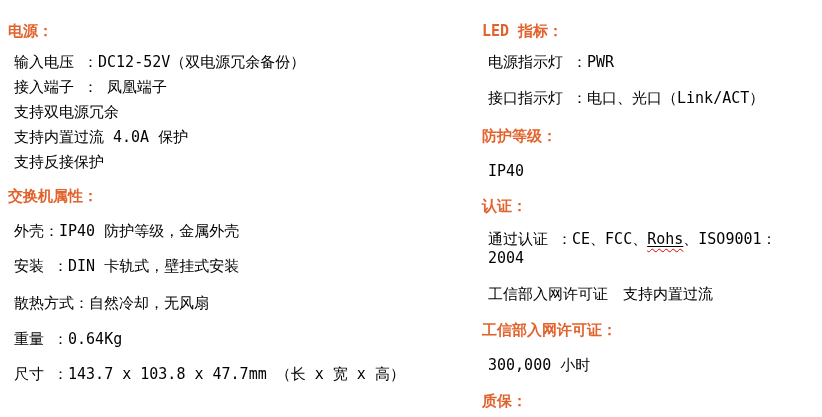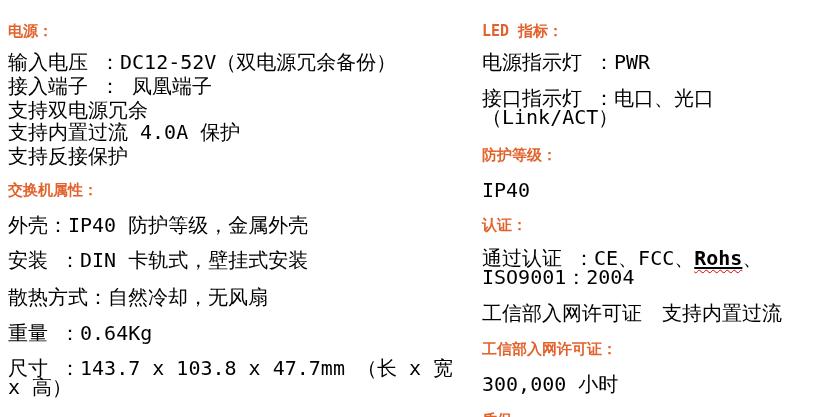--- a/index.html
+++ b/index.html
@@ -24,39 +24,38 @@
   .col-right { left: 482px; width: 334px; padding-top: 22px; }
   .heading {
     margin: 0;
     font-size: 15px;
     line-height: 19px;
     font-weight: bold;
     color: #e2622c;
     white-space: pre-wrap;
   }
   .line {
-    margin: 0;
-    font-size: 20px;
+    margin: 6px;
+    font-size: 15px;
     line-height: 19px;
     color: #000000;
     white-space: pre-wrap;
   }
   .spell-error {
     text-decoration-line: underline;
     text-decoration-style: wavy;
     text-decoration-color: #e00000;
     text-decoration-thickness: 1px;
     text-underline-offset: 4px;
   }
   .spell-error .solid-underline {
     text-decoration-line: underline;
     text-decoration-style: solid;
     text-decoration-color: #000000;
     text-underline-offset: 2px;
-    font-weight: bold;
   }
 </style>
 </head>
 <body>
 
 <div class="doc">
 
   <div class="col col-left">
 
     <section>

